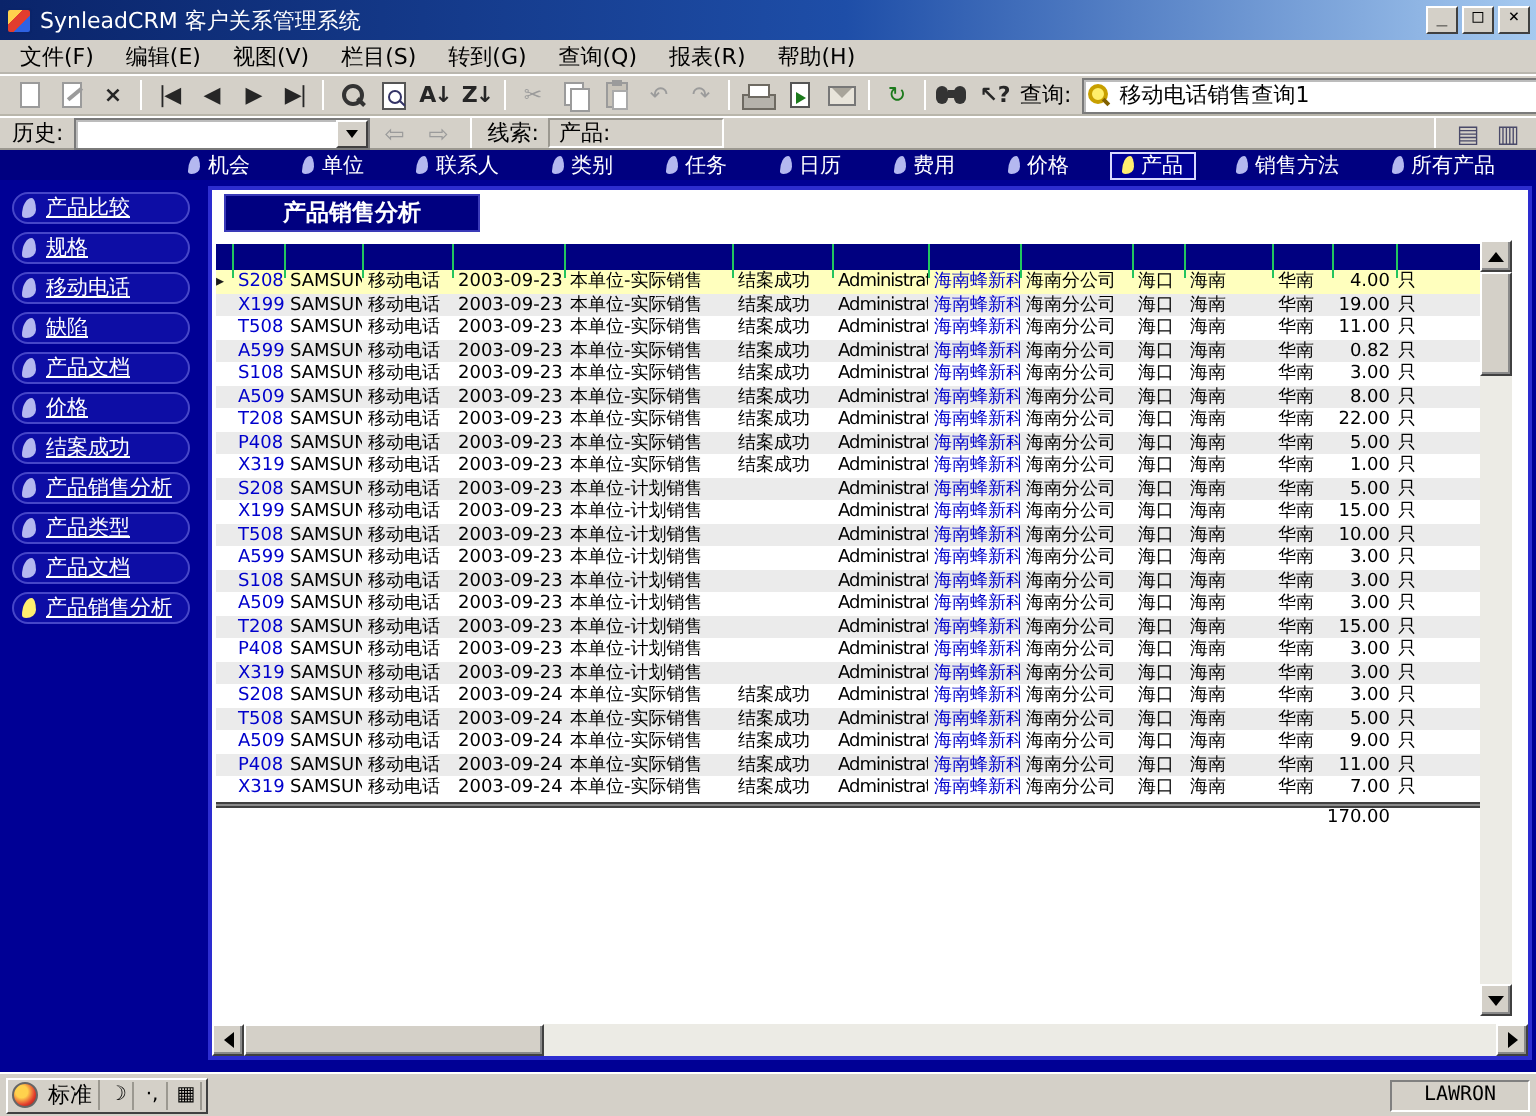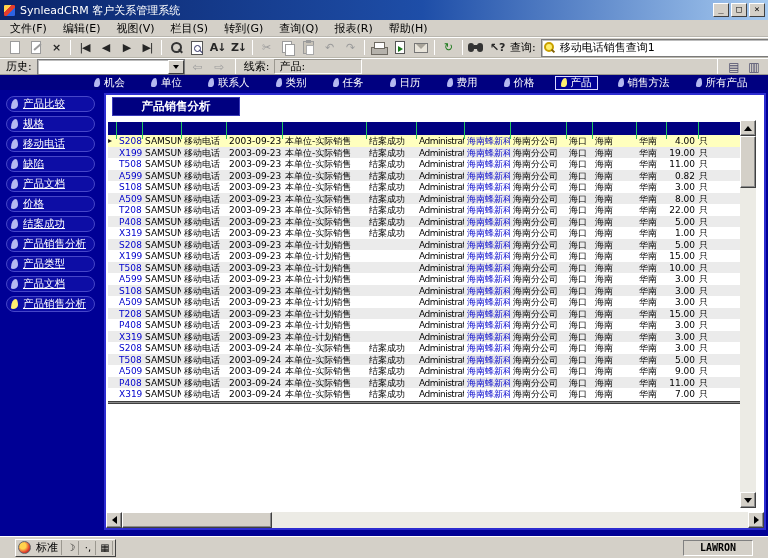--- a/index.html
+++ b/index.html
@@ -139,27 +139,27 @@
   .arr-up{border:4px solid transparent;border-bottom:5px solid #000;margin-top:-4px}
   .arr-dn{border:4px solid transparent;border-top:5px solid #000;margin-bottom:-4px}
   .arr-lf{border:4px solid transparent;border-right:5px solid #000;margin-left:-4px}
   .arr-rt{border:4px solid transparent;border-left:5px solid #000;margin-right:-4px}
   .vthumb{height:52px;background:#d4d0c8;border:1px solid;border-color:#fff #404040 #404040 #fff;box-shadow:inset -1px -1px 0 #8a8a8a}
   .hthumb{width:150px;background:#d4d0c8;border:1px solid;border-color:#fff #404040 #404040 #fff;box-shadow:inset -1px -1px 0 #8a8a8a}
   .vtrack-sp{flex:1}
   .htrack-sp{flex:1}
 
   
-  .statusbar{height:22px;background:#d4d0c8;border-top:1px solid #fff;display:flex;align-items:center;padding:2px 15px;gap:3px;flex:none}
+  .statusbar{height:22px;background:#d4d0c8;border-top:1px solid #fff;display:flex;align-items:center;padding:2px 3px;gap:3px;flex:none}
   .ime-bar{display:flex;align-items:center;height:18px;background:#d4d0c8;border:1px solid;border-color:#fff #404040 #404040 #fff;padding:1px 2px;gap:2px}
   .ime-logo{width:13px;height:13px;border-radius:50%;background:radial-gradient(circle at 35% 35%,#ffd24d 0 30%,#e23d2e 65%,#8a1408);border:1px solid #666;flex:none}
   .ime-label{font-size:11px;padding:0 3px;border-right:1px solid #9b9890}
   .ime-btn{width:15px;height:14px;display:flex;align-items:center;justify-content:center;font-size:10px;border-right:1px solid #9b9890}
   .status-cell{height:16px;border:1px solid;border-color:#808080 #fff #fff #808080;padding:0 4px;font-size:10px;display:flex;align-items:center;justify-content:center}
-  .status-cell.user{width:70px;font-weight:bold;font-family:"DejaVu Sans Mono",monospace;font-size:10px}
+  .status-cell.user{width:70px;font-weight:normal;font-family:"DejaVu Sans Mono",monospace;font-size:10px}
   .status-inds{display:flex;gap:3px}
   .status-cell.ind{width:34px;color:#9a9a9a;font-size:9px;font-family:"DejaVu Sans Mono",monospace}
 </style>
 </head>
 <body>
 
 <div class="app">
 
   <div class="titlebar">
     <span class="app-icon"></span>
@@ -803,20 +803,23 @@
                 <span class="td i8">海南分公司</span>
                 <span class="td i9">海口</span>
                 <span class="td i10">海南</span>
                 <span class="td i11">华南</span>
                 <span class="td i12">7.00</span>
                 <span class="td i13">只</span>
               </div>
             </div>
 
           <div class="total-sep"></div>
+          <div class="total-row">
+            <span class="total-qty">170.00</span>
+          </div>
         </div>
 
         <div class="vscroll">
           <span class="sbtn">
               <i class="arr-up"></i>
             </span>
           <span class="vthumb"></span>
           <span class="vtrack-sp"></span>
           <span class="sbtn">
               <i class="arr-dn"></i>

